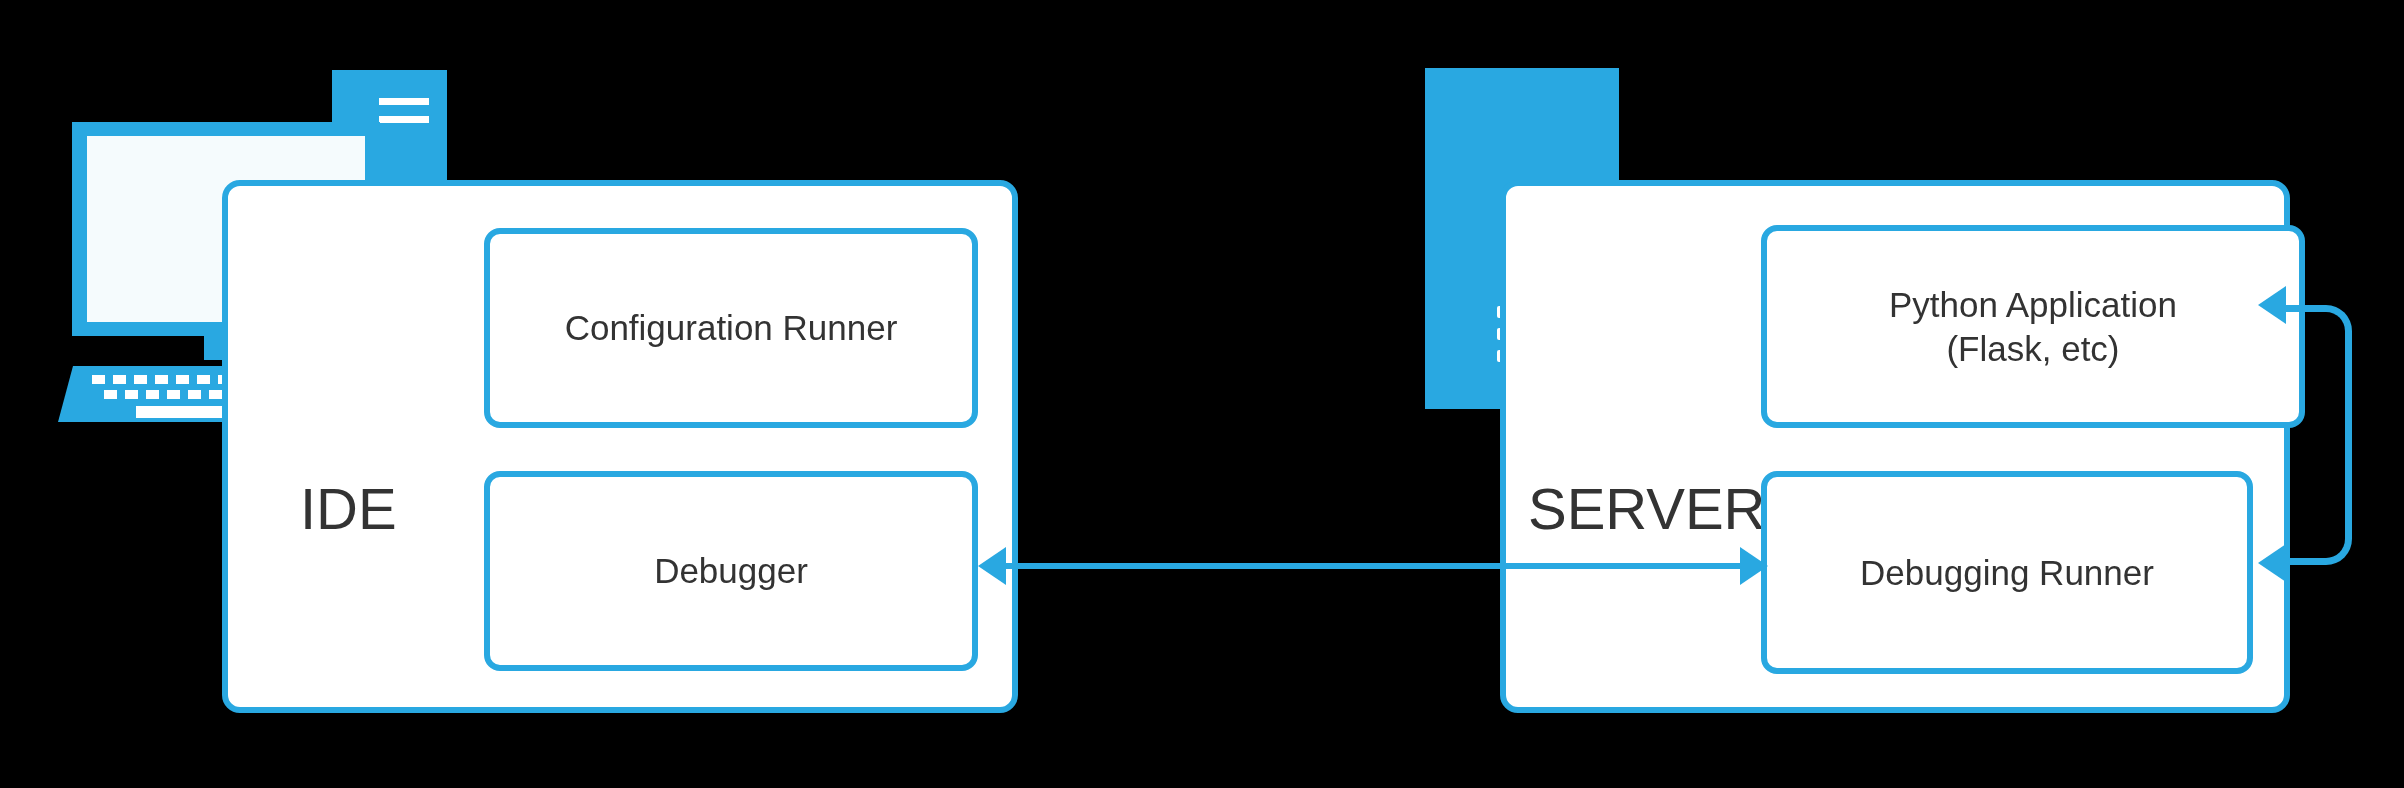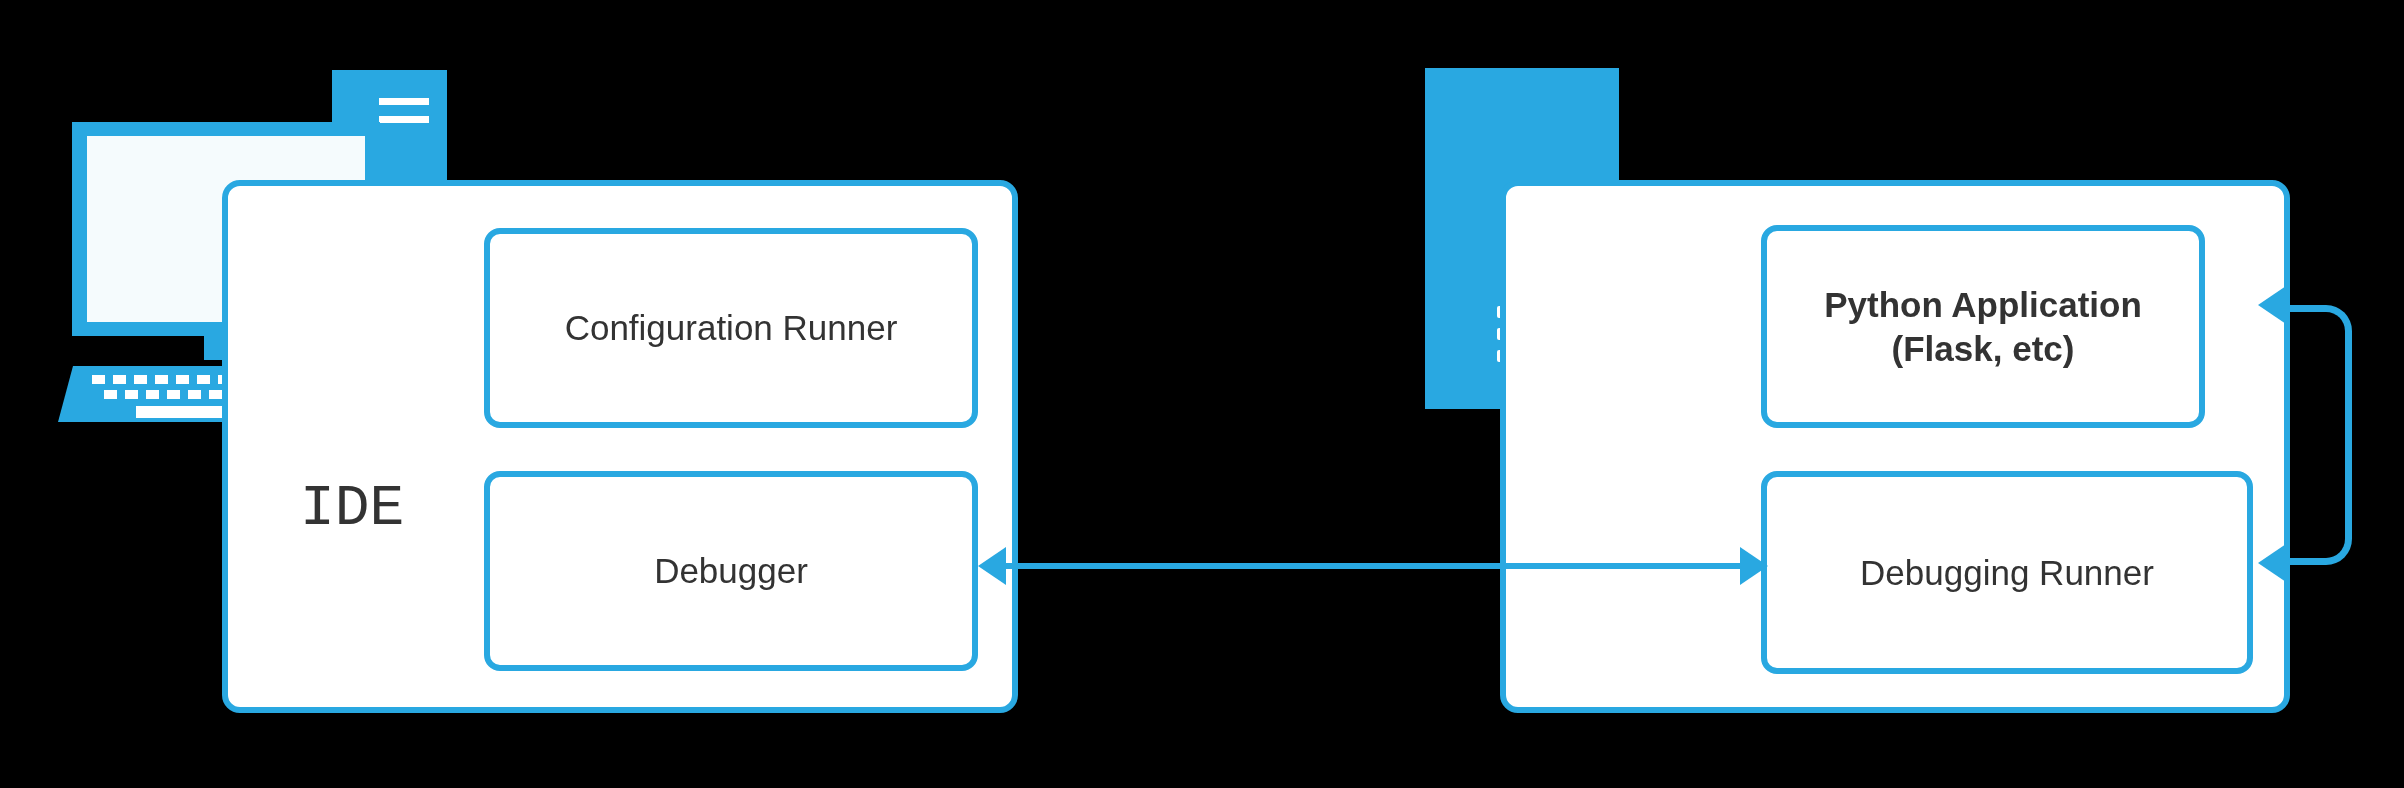--- a/index.html
+++ b/index.html
@@ -175,43 +175,44 @@
     <div class="key" style="left:141px; top:320px; width:13px; height:9px;"></div>
     <div class="key" style="left:162px; top:320px; width:13px; height:9px;"></div>
     <div class="key" style="left:183px; top:320px; width:13px; height:9px;"></div>
     <div class="key" style="left:204px; top:320px; width:13px; height:9px;"></div>
     <div class="key" style="left:68px; top:336px; width:110px; height:12px;"></div>
   </div>
 
   <div class="panel" style="left:222px; top:180px; width:796px; height:533px;">
   </div>
 
-  <div class="panel-label" style="left:300px; top:480px;font-family:Liberation Mono, monospace;">IDE</div>
+  <div class="panel-label" style="left:300px; top:480px;">IDE</div>
 
   <div class="inner-box" style="left:484px; top:228px; width:494px; height:200px;">
     <span class="box-text">Configuration Runner</span>
   </div>
 
   <div class="inner-box" style="left:484px; top:471px; width:494px; height:200px;">
     <span class="box-text">Debugger</span>
   </div>
 
   <div class="server-icon" style="left:1425px; top:68px; width:200px; height:345px;">
     <div class="srv-body" style="left:0px; top:0px; width:194px; height:341px;"></div>
     <div class="srv-power" style="left:137px; top:127px; width:38px; height:38px;"></div>
     <div class="srv-vent" style="left:72px; top:238px; width:114px;"></div>
     <div class="srv-vent" style="left:72px; top:260px; width:114px;"></div>
     <div class="srv-vent" style="left:72px; top:282px; width:114px;"></div>
   </div>
 
   <div class="panel" style="left:1500px; top:180px; width:790px; height:533px;">
   </div>
 
-
-  <div class="inner-box" style="left:1761px; top:225px; width:444px; height:203px;font-weight:bold;">
+  <div class="panel-label" style="left:1528px; top:480px;">SERVER</div>
+
+  <div class="inner-box" style="left:1761px; top:225px; width:544px; height:203px;">
     <span class="box-text">Python Application
 (Flask, etc)</span>
   </div>
 
   <div class="inner-box" style="left:1761px; top:471px; width:492px; height:203px;">
     <span class="box-text">Debugging Runner</span>
   </div>
 
   <div class="conn-line" style="left:1000px; top:563px; width:760px; height:6px;"></div>
   <div class="arrow arrow-left" style="left:978px; top:547px;"></div>

